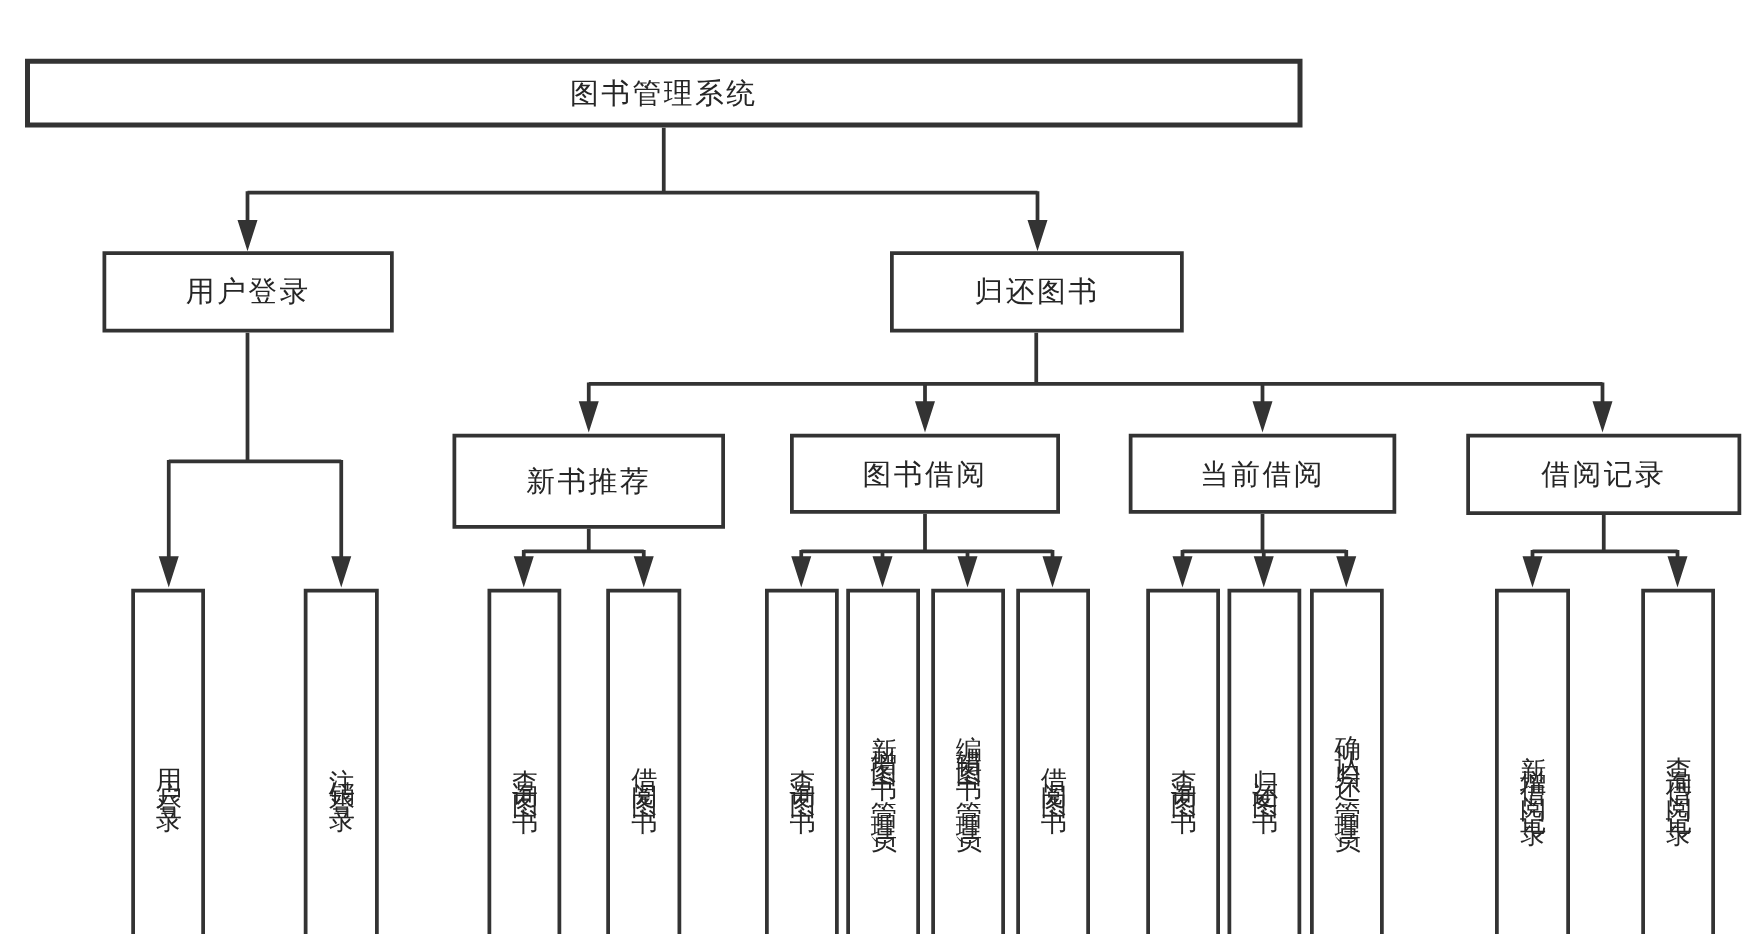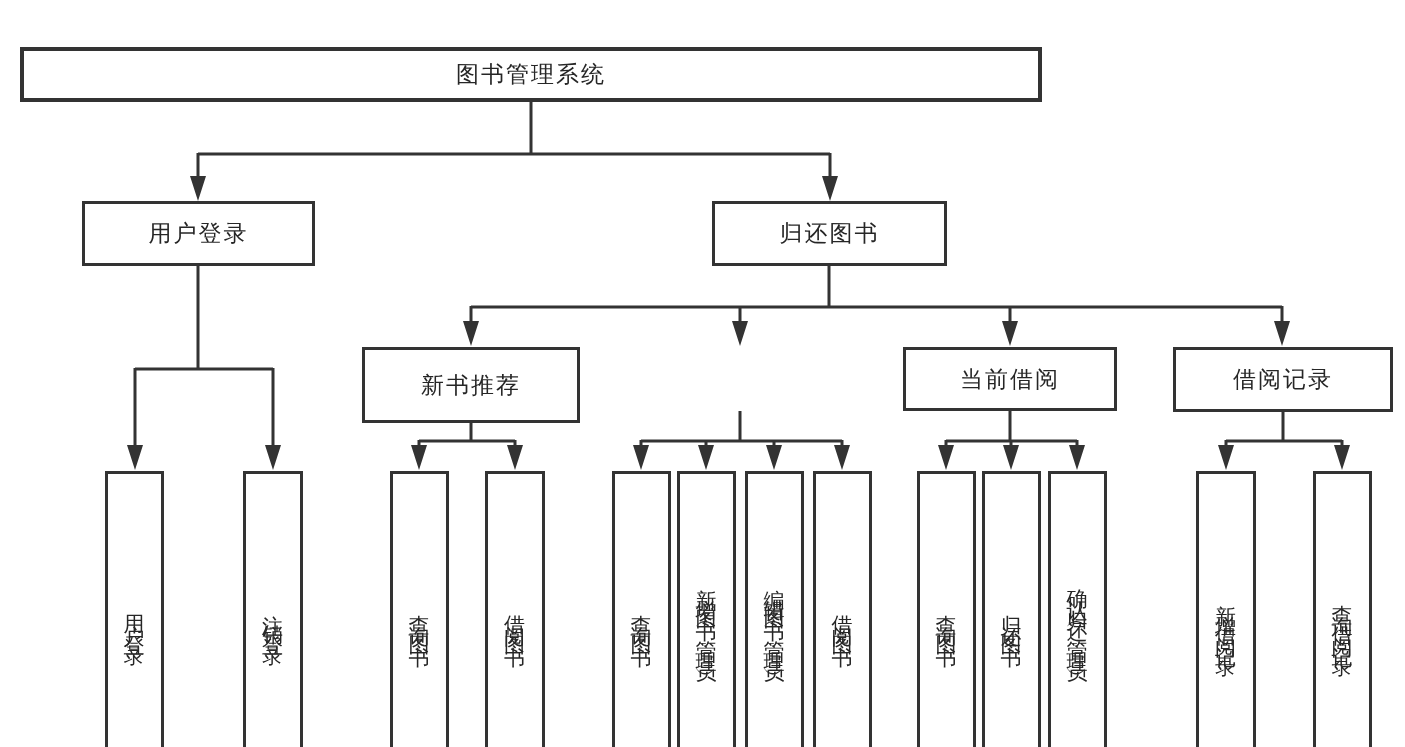--- a/index.html
+++ b/index.html
@@ -136,20 +136,23 @@
   <div class="node" style="left:82px; top:167px; width:233px; height:65px">
     <span class="lbl">用户登录</span>
   </div>
   <div class="node" style="left:712px; top:167px; width:235px; height:65px">
     <span class="lbl">归还图书</span>
   </div>
 
   <div class="node" style="left:362px; top:313px; width:218px; height:76px">
     <span class="lbl">新书推荐</span>
   </div>
+  <div class="node" style="left:632px; top:313px; width:216px; height:64px">
+    <span class="lbl">图书借阅</span>
+  </div>
   <div class="node" style="left:1173px; top:313px; width:220px; height:65px">
     <span class="lbl">借阅记录</span>
   </div>
   <div class="node" style="left:903px; top:313px; width:214px; height:64px">
     <span class="lbl">当前借阅</span>
   </div>
 
   <div class="node leaf" style="left:105px; top:437px; width:59px; height:296px">
     <span class="vtext">用户登录</span>
   </div>

